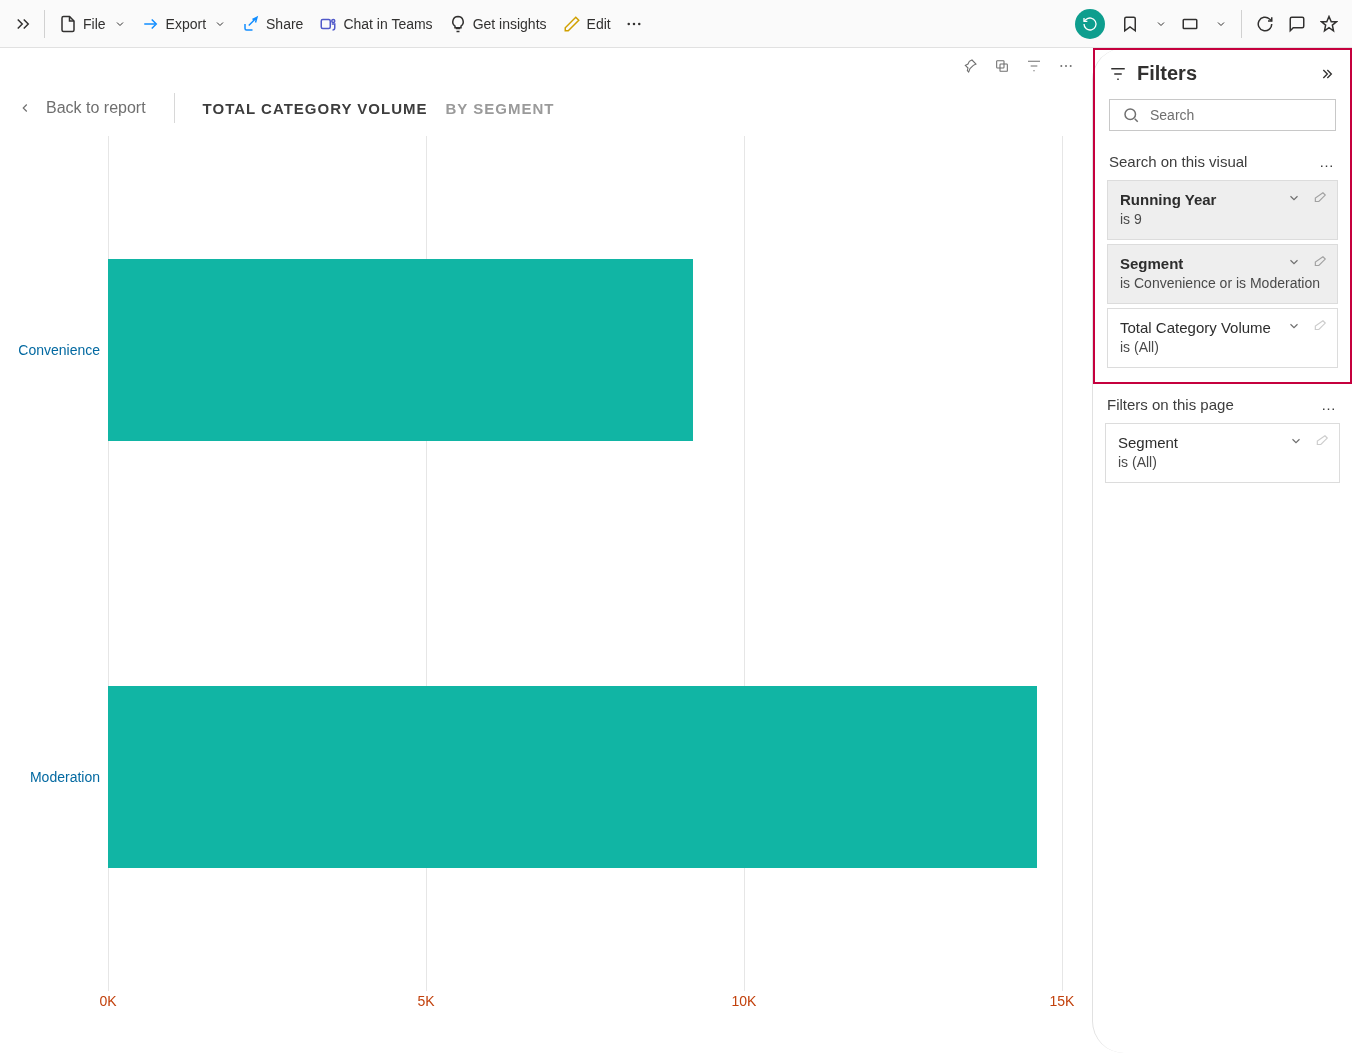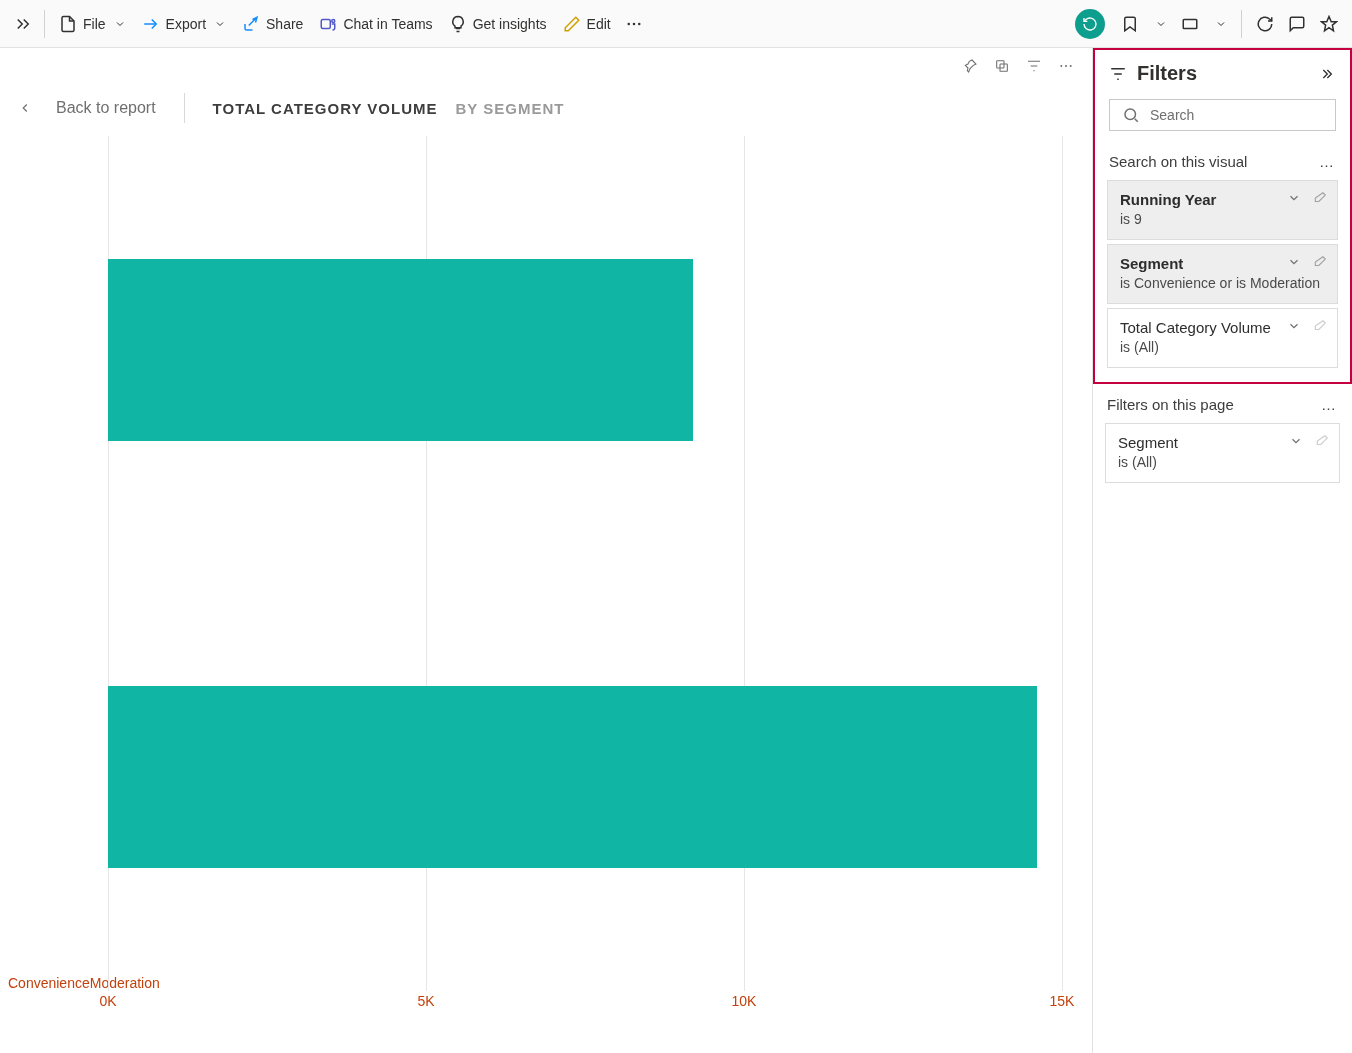--- a/index.html
+++ b/index.html
@@ -80,21 +80,21 @@
   
   .nav-row {
     display: flex;
     align-items: center;
     height: 44px;
     padding-left: 18px;
     gap: 18px;
     color: #6f6f6f;
     font-size: 16px;
   }
-  .nav-row .back { display: flex; align-items: center; gap: 24px; cursor: pointer; }
+  .nav-row .back { display: flex; align-items: center; gap: 14px; cursor: pointer; }
   .nav-row .back svg { width: 14px; height: 14px; }
   .nav-divider { width:1px; height:30px; background:#d8d8d8; margin:0 10px; }
   .nav-tab {
     letter-spacing: 1px;
     font-size: 15px;
     font-weight: 600;
     color: #9a9a9a;
     cursor: pointer;
   }
   .nav-tab.active { color: #3d3d3d; }
@@ -102,25 +102,25 @@
   
   .chart-wrap {
     flex: 1;
     display: flex;
     padding: 6px 30px 40px 8px;
     position: relative;
   }
   .y-labels {
     width: 100px;
     display: flex;
-    flex-direction: row;
+    flex-direction: column;
     justify-content: space-around;
     align-items: flex-end;
     padding-right: 8px;
-    color: #c2410c;
+    color: #0369a1;
     font-size: 14px;
     padding-top: 0;
     padding-bottom: 22px;
   }
   .plot {
     flex: 1;
     position: relative;
     border-left: 0;
   }
   .grid-line {
@@ -150,20 +150,21 @@
   }
   .x-label { position: absolute; transform: translateX(-50%); }
 
   
   .filters {
     width: 260px;
     border-left: 1px solid #e1e1e1;
     display: flex;
     flex-direction: column;
     background: #fff;
+    border-radius: 32px;
   }
   .filters-highlight {
     border: 2px solid #c5003e;
     border-top-width: 2px;
     margin: 0;
   }
   .filters-header {
     display: flex;
     align-items: center;
     gap: 10px;

